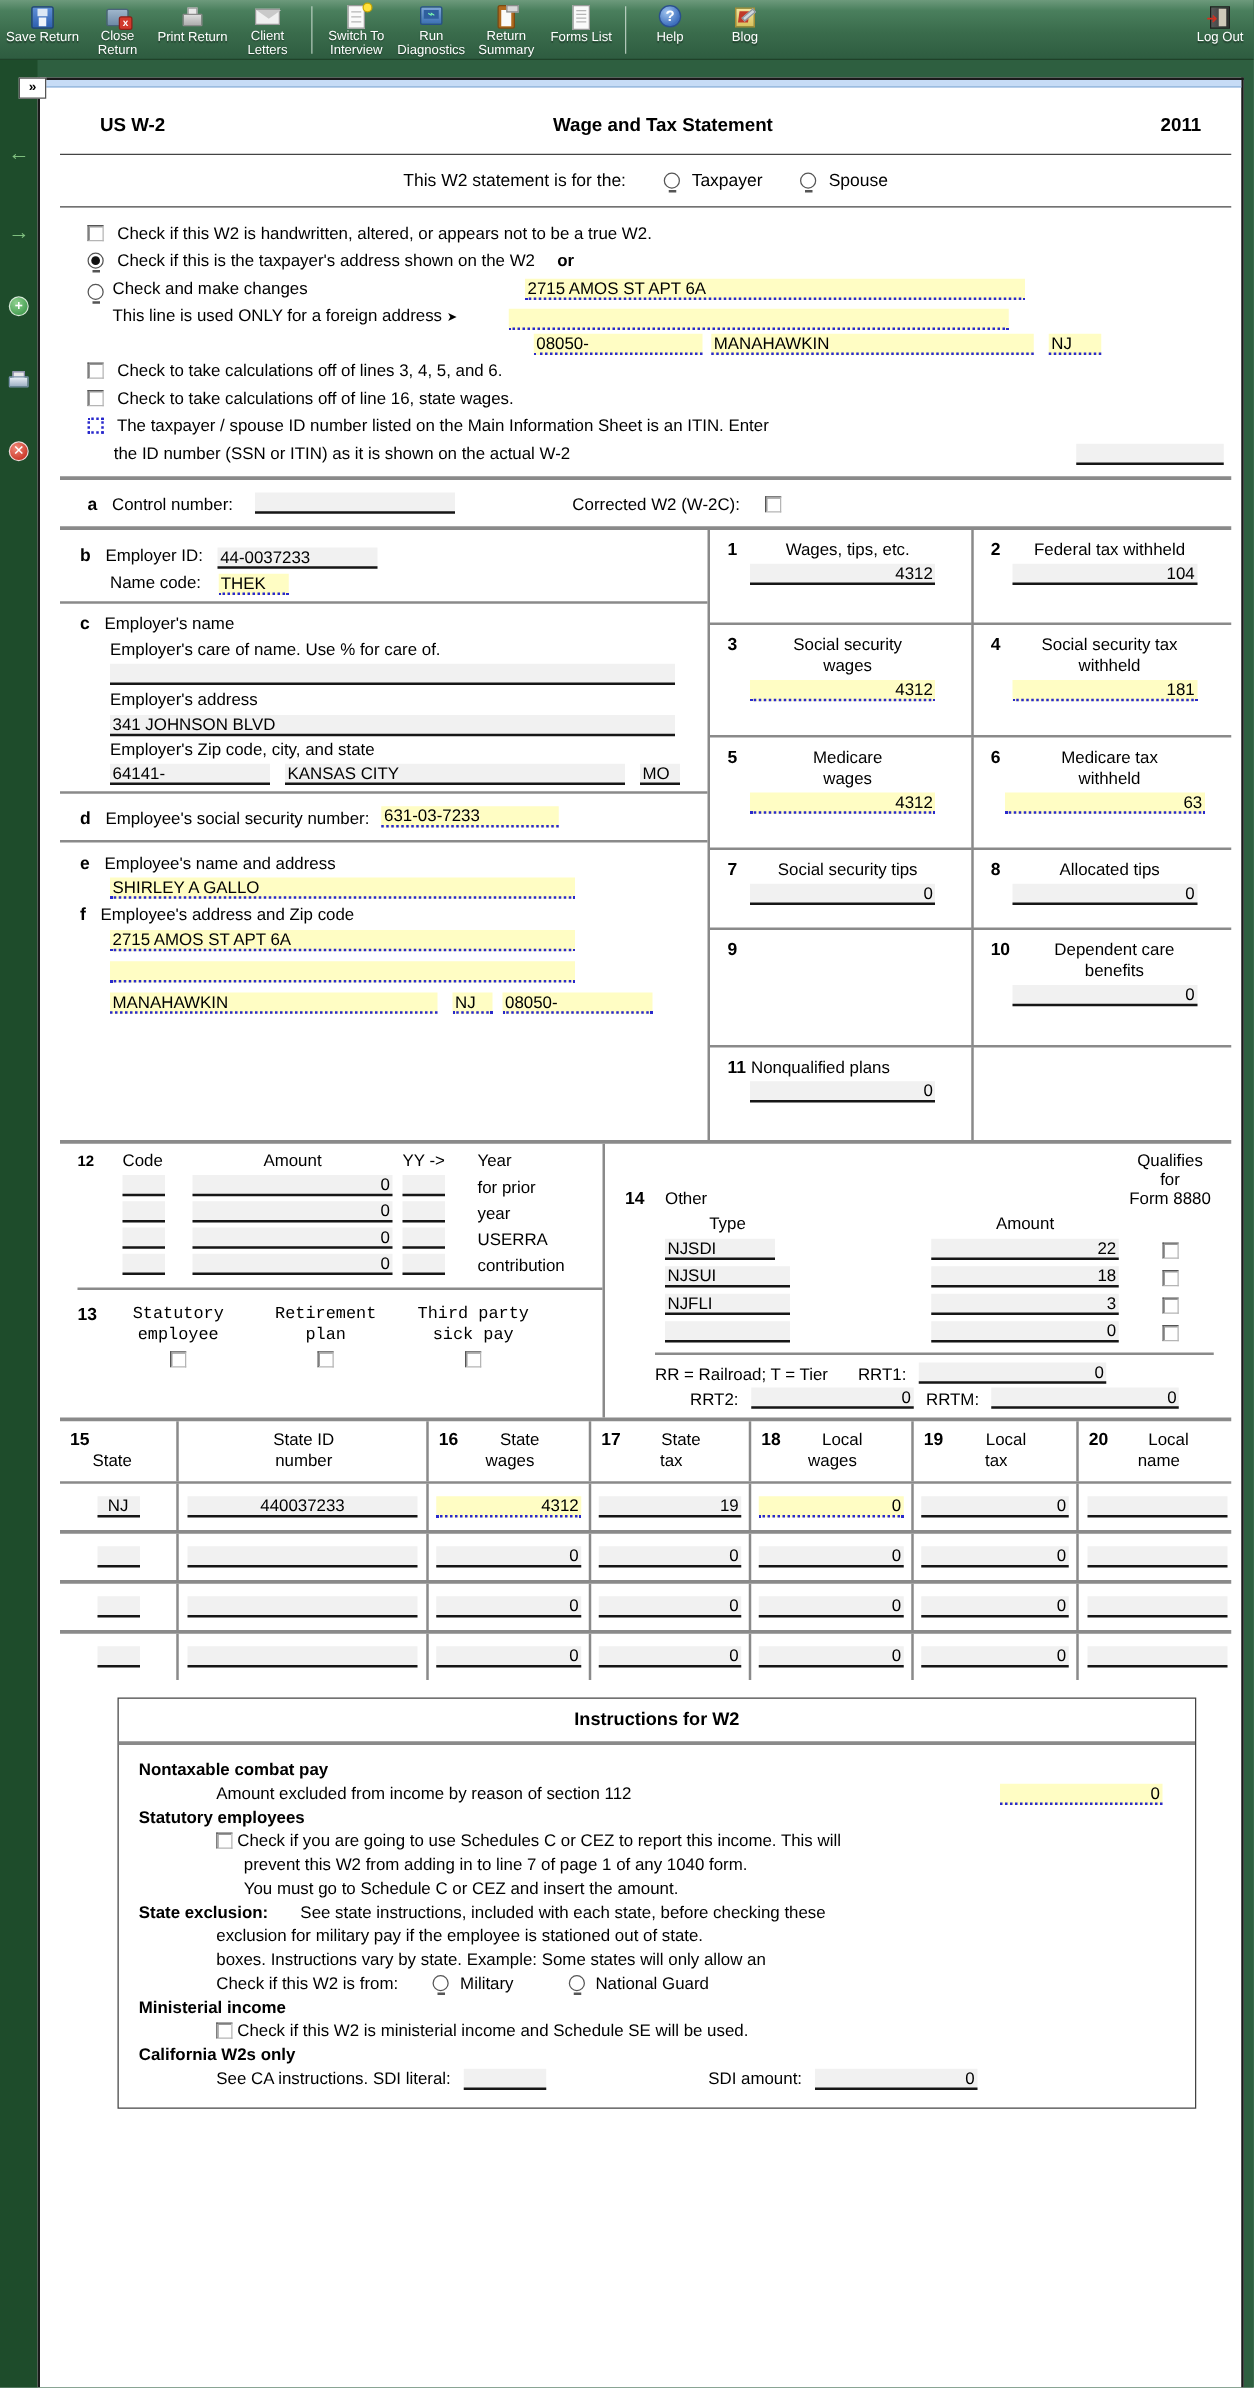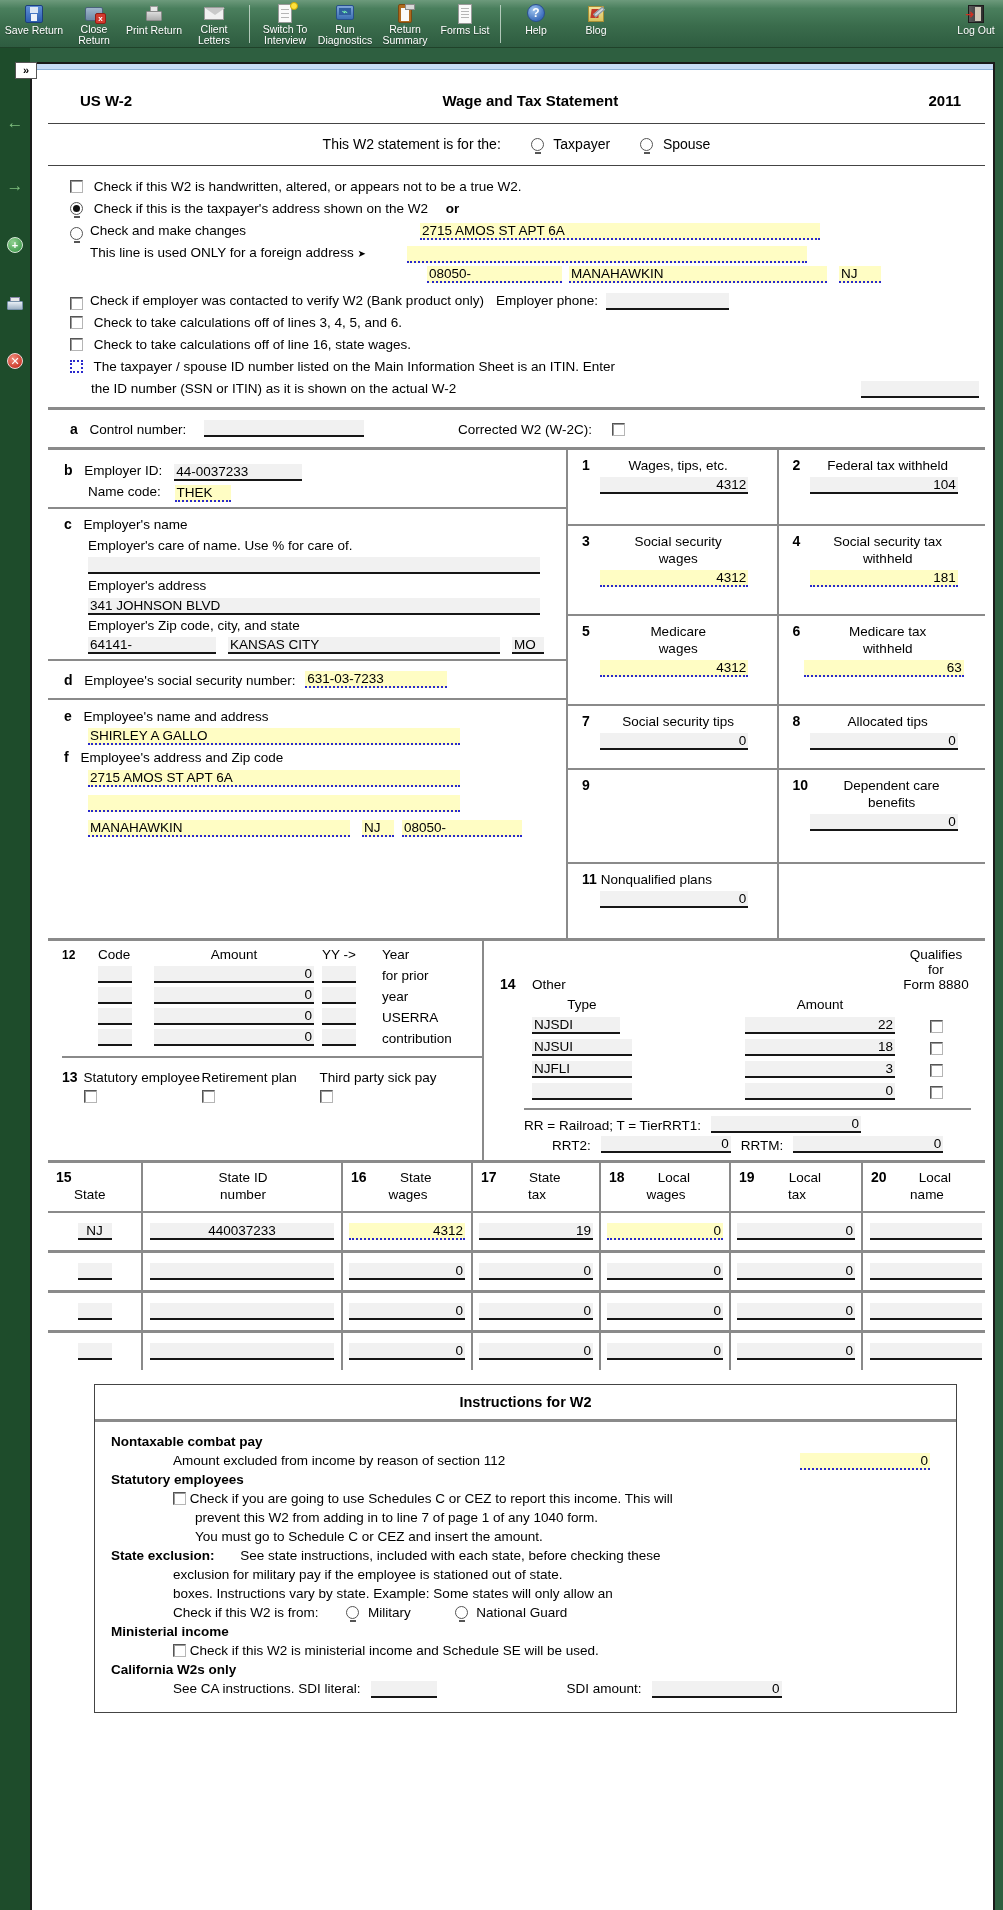--- a/index.html
+++ b/index.html
@@ -102,21 +102,21 @@
   .lbl-wrap { display:inline-block; max-width:140px; }
 
   .sub-hr { border:none; border-top:2px solid #8a8a8a; margin:5px 0; }
 
   
   .sec-121314 { display:flex; border-top:3px solid #8a8a8a; }
   .sec12 { width:434px; padding:6px 0 4px 14px; }
   .g12 { display:grid; grid-template-columns:28px 48px 160px 52px 1fr; column-gap:8px; row-gap:4px; align-items:end; }
   .g12 .hdr { font-size:13.5px; align-self:center; }
   .sec13 { display:flex; padding:6px 0 8px 0; }
-  .sec13 .col { width:118px; line-height:17px; }
+  .sec13 .col { width:118px; text-align:center; line-height:17px;font-family:Liberation Mono, monospace; }
   .sec13 .col .cb { margin-top:4px; }
   .sec14 { flex:1; border-left:2px solid #8a8a8a; padding:6px 14px 4px 16px; }
   .g14 { display:grid; grid-template-columns:26px 100px 1fr 150px 70px; column-gap:6px; row-gap:5px; align-items:end; }
   .g14 .qual { text-align:center; }
   .rr-hr { border:none; border-top:2px solid #8a8a8a; margin:8px 0 6px 24px; }
   .rr-line { display:flex; align-items:flex-end; margin:3px 0; padding-left:24px; }
 
   
   .state-tbl { border-top:3px solid #8a8a8a; }
   .st-row { display:grid; grid-template-columns:95px 200px 130px 128px 130px 132px 126px; border-bottom:3px solid #8a8a8a; }
@@ -269,26 +269,20 @@
           <span class="fld entry" style="width:400px">2715 AMOS ST APT 6A</span>
         </div>
         <div class="chk-line flex-line">
           <span style="width:337px; padding-left:20px"><span>This line is used ONLY for a foreign address</span> <span style="font-size:10px">➤</span></span>
           <span class="fld entry" style="width:400px"></span>
         </div>
         <div class="chk-line flex-line" style="padding-left:357px">
           <span class="fld entry" style="width:135px">08050-</span>
           <span class="fld entry" style="width:258px; margin-left:7px">MANAHAWKIN</span>
           <span class="fld entry" style="width:42px; margin-left:12px">NJ</span>
-        </div>
-        <div class="chk-line flex-line" style="margin-top:8px">
-          <span class="cb"></span>
-          <span>Check if employer was contacted to verify W2  (Bank product only)</span>
-          <span style="margin-left:12px">Employer phone:</span>
-          <span class="fld" style="width:123px; margin-left:8px"></span>
         </div>
         <div class="chk-line">
           <span class="cb"></span>
           <span>Check to take calculations off of lines 3,  4,  5,  and  6.</span>
         </div>
         <div class="chk-line">
           <span class="cb"></span>
           <span>Check to take calculations off of line 16,  state wages.</span>
         </div>
         <div class="chk-line">
@@ -510,21 +504,21 @@
 
             <span></span>
             <span class="fld" style="width:100px"></span>
             <span></span>
             <span class="fld num" style="width:150px">0</span>
             <span class="qual"><span class="cb"></span></span>
           </div>
           <hr class="rr-hr">
           <div class="rr-line">
             <span>RR = Railroad;  T = Tier</span>
-            <span style="">RRT1:</span>
+            <span style="margin-left:24px">RRT1:</span>
             <span class="fld num" style="width:150px; margin-left:10px">0</span>
           </div>
           <div class="rr-line" style="padding-left:52px">
             <span>RRT2:</span>
             <span class="fld num" style="width:130px; margin-left:10px">0</span>
             <span style="margin-left:10px">RRTM:</span>
             <span class="fld num" style="width:150px; margin-left:10px">0</span>
           </div>
         </div>
       </div>

